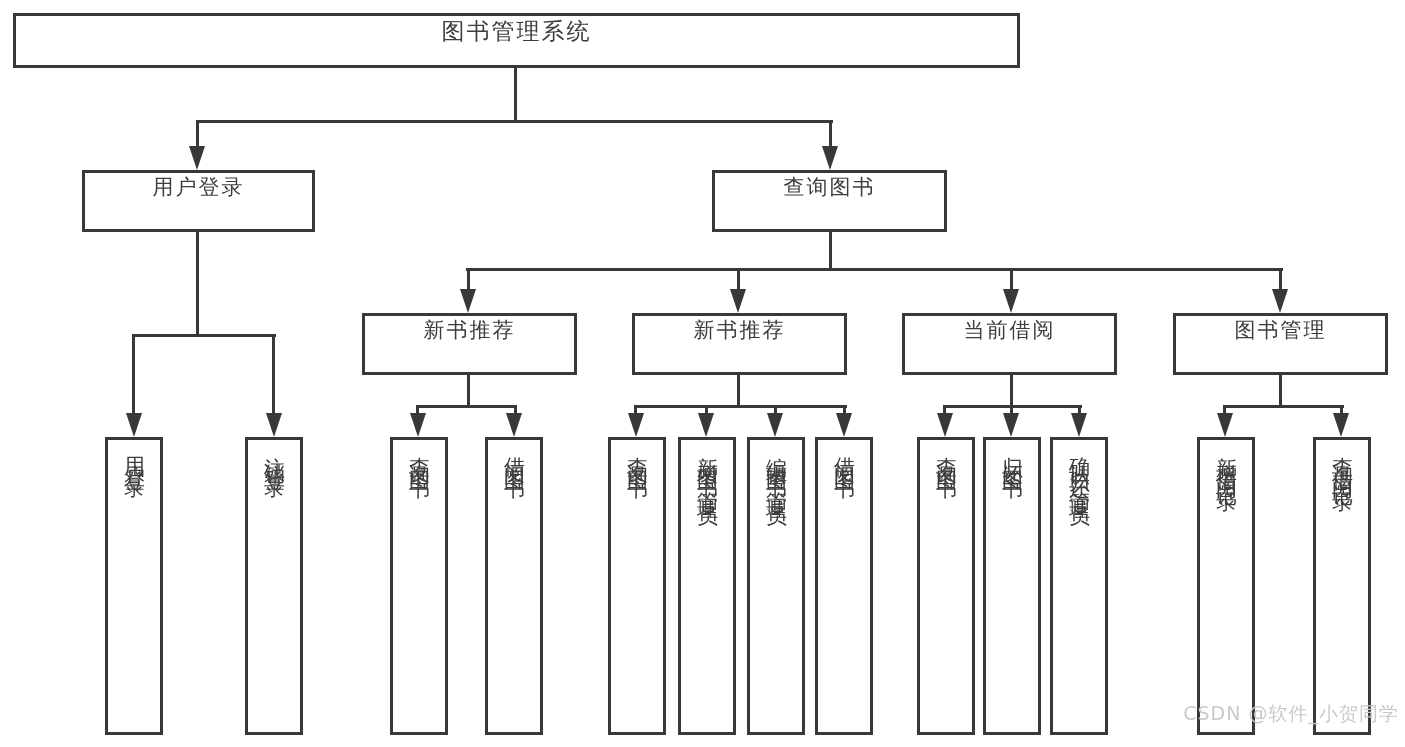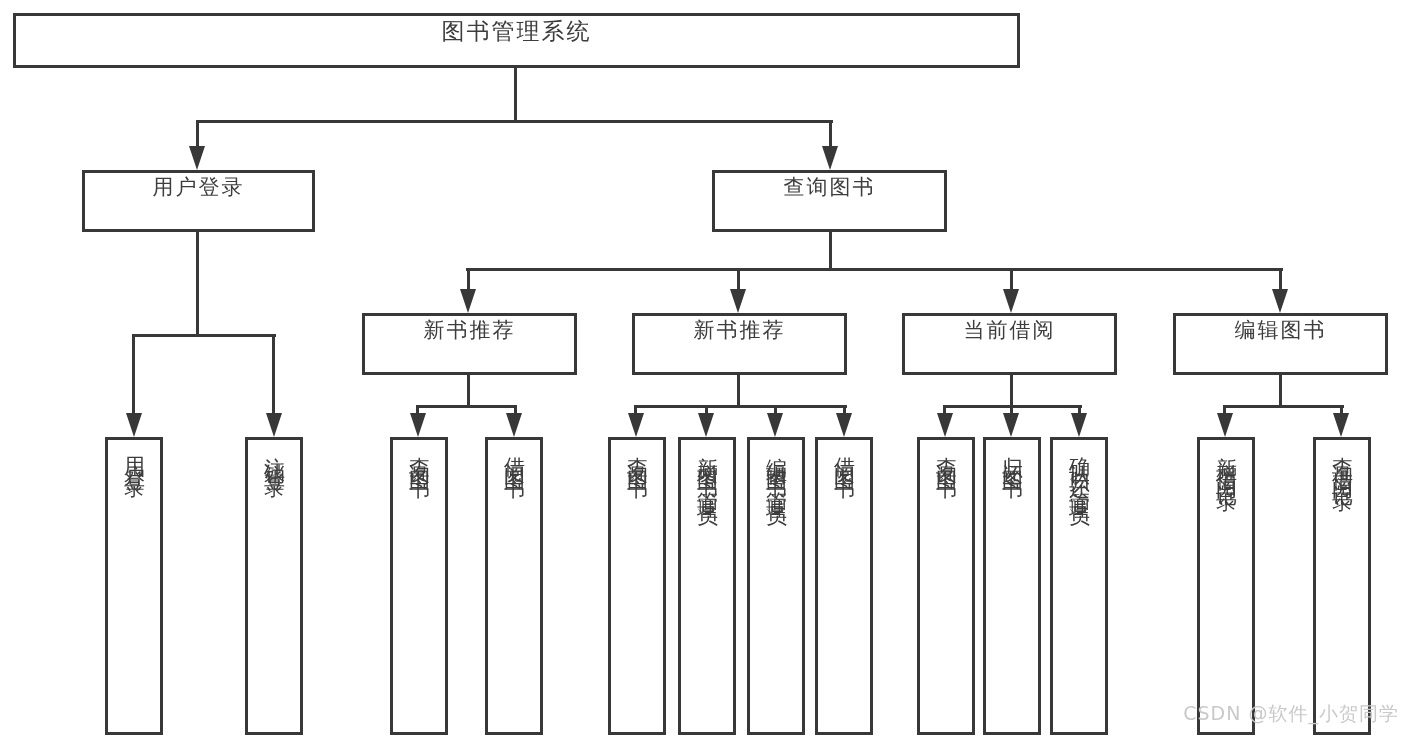--- a/index.html
+++ b/index.html
@@ -80,21 +80,21 @@
   <div class="box" style="left:362px;top:313px;width:215px;height:62px;">
     <span class="hlabel">新书推荐</span>
   </div>
   <div class="box" style="left:632px;top:313px;width:215px;height:62px;">
     <span class="hlabel">新书推荐</span>
   </div>
   <div class="box" style="left:902px;top:313px;width:215px;height:62px;">
     <span class="hlabel">当前借阅</span>
   </div>
   <div class="box" style="left:1173px;top:313px;width:215px;height:62px;">
-    <span class="hlabel">编辑图书</span>
+    <span class="hlabel">图书管理</span>
   </div>
 
   <div class="vline" style="left:467px;top:375px;height:33px;"></div>
   <div class="hline" style="left:416px;top:405px;width:101px;"></div>
   <div class="vline" style="left:416px;top:405px;height:12px;"></div>
   <div class="arrow" style="left:410px;top:413px;"></div>
   <div class="vline" style="left:514px;top:405px;height:12px;"></div>
   <div class="arrow" style="left:506px;top:413px;"></div>
 
   <div class="vline" style="left:737px;top:375px;height:33px;"></div>

